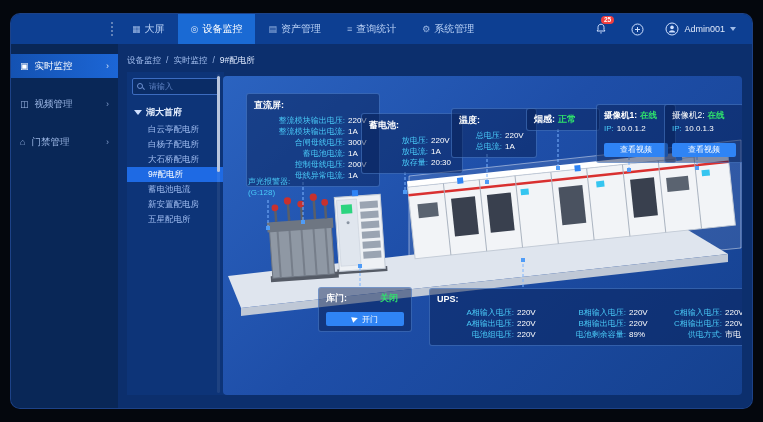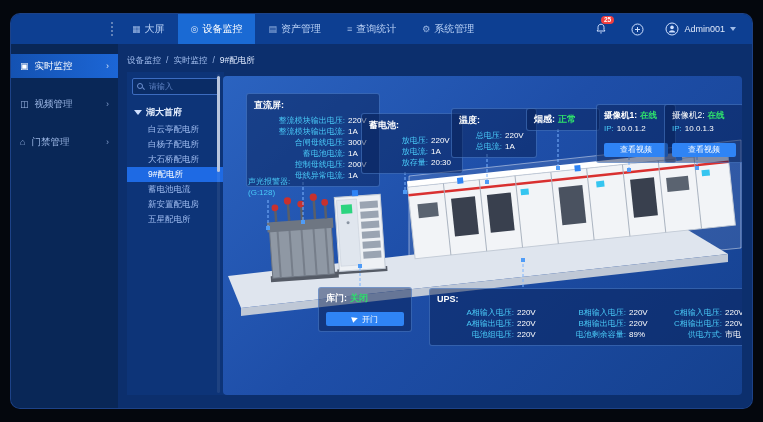--- a/index.html
+++ b/index.html
@@ -348,21 +348,21 @@
         </div>
       <button class="btn" style="width:100%;">查看视频</button>
     </div>
 
     <div class="alarm-tag">
       <div>声光报警器:</div>
       <div>(G:128)</div>
     </div>
 
     <div class="card" style="left:95px;top:211px;width:78px;">
-      <div class="row" style="font-size:9px;margin-bottom:4px;">
+      <div class="row" style="font-size:9px;margin-bottom:4px;gap:30px;">
           <span style="color:#fff;font-weight:bold;">库门:</span>
           <span class="ok val">关闭</span>
         </div>
       <button class="btn" style="width:100%;">
         <span class="send-ico"></span>
         <span>开门</span>
       </button>
     </div>
 
     <div class="card" style="left:206px;top:212px;width:308px;">

